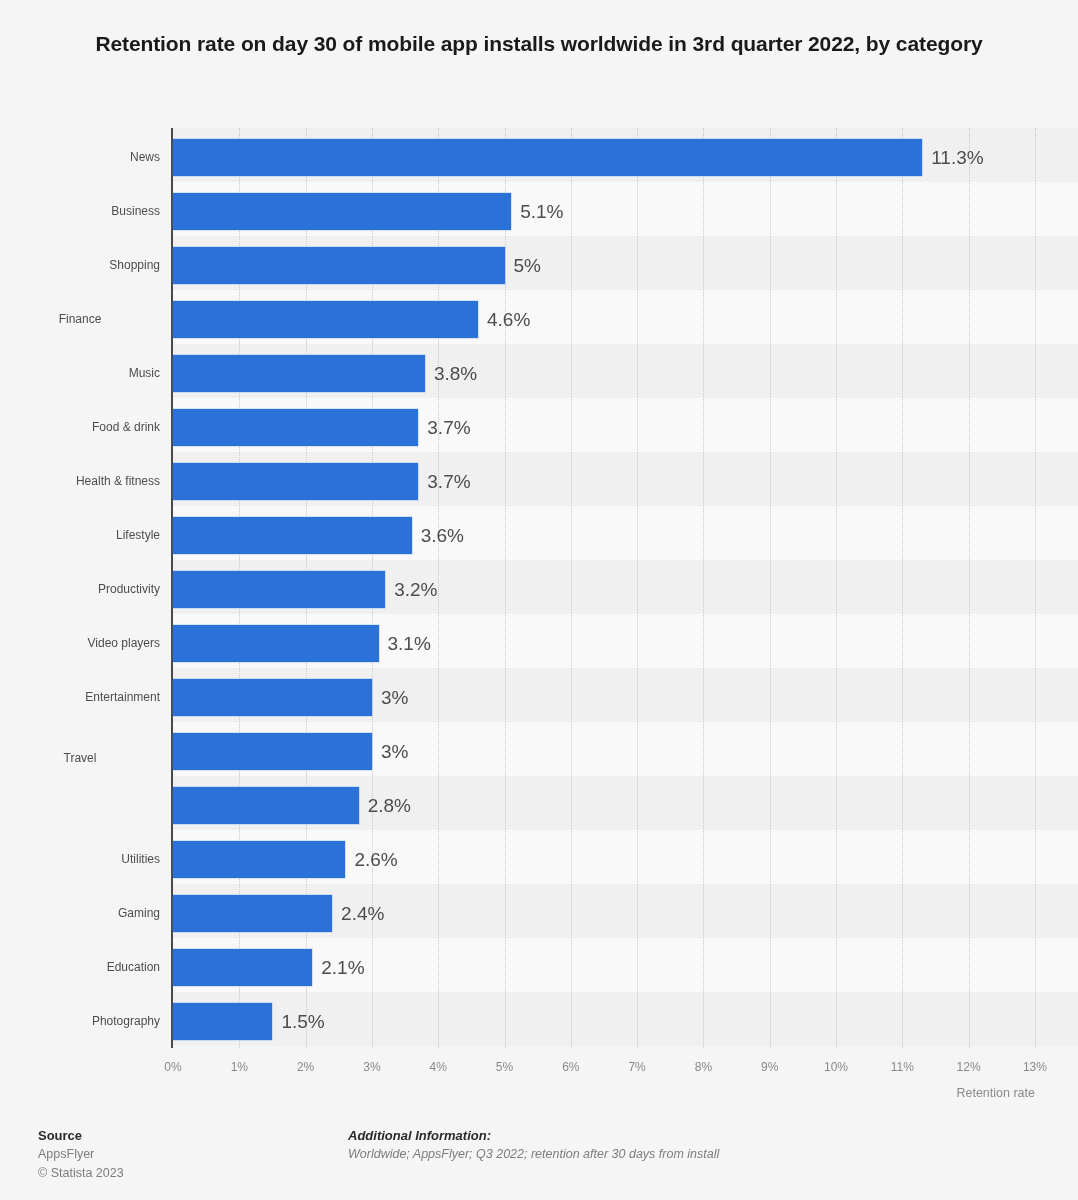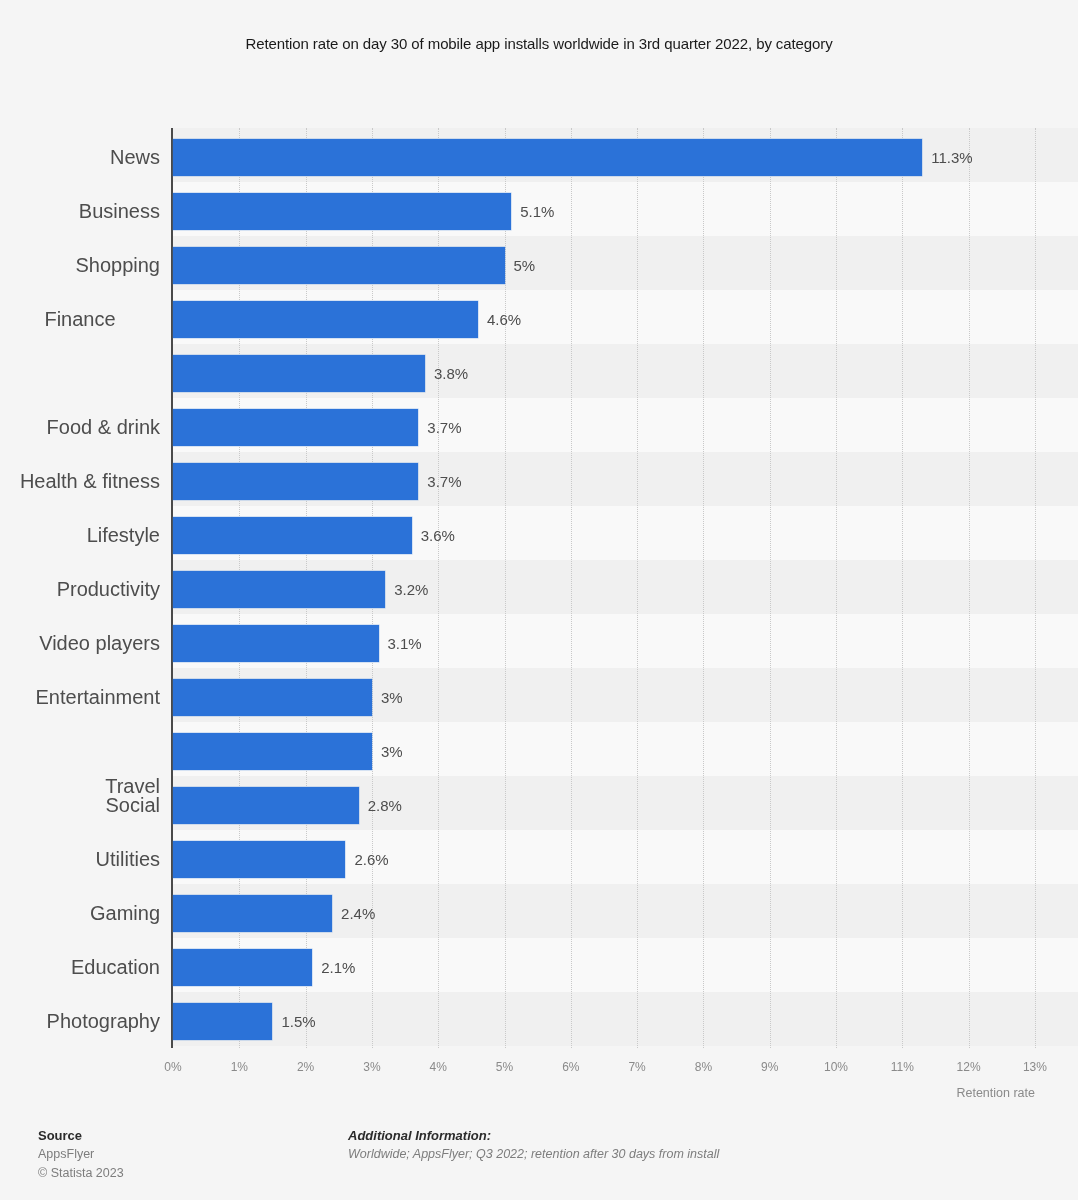--- a/index.html
+++ b/index.html
@@ -16,22 +16,22 @@
     position: relative;
   }
 
   
   .chart-title {
     position: absolute;
     left: 86px;
     top: 28px;
     width: 906px;
     text-align: center;
-    font-size: 15px;
-    font-weight: normal;
+    font-size: 21px;
+    font-weight: bold;
     line-height: 31px;
     color: #1a1a1a;
     letter-spacing: -0.1px;
   }
 
   
   .plot-wrap {
     position: absolute;
     left: 0;
     top: 128px;
@@ -45,21 +45,21 @@
     left: 0;
     top: 0;
     width: 160px;
     height: 920px;
   }
   .cat-label {
     position: absolute;
     right: 0;
     width: 160px;
     text-align: right;
-    font-size: 20px;
+    font-size: 12px;
     color: #4d4d4d;
     height: 37px;
     line-height: 37px;
     white-space: nowrap;
   }
 
   
   .plot-area {
     position: absolute;
     left: 173px;
@@ -97,21 +97,21 @@
   .bar {
     position: absolute;
     height: 37px;
     background: #2b72d8;
     box-shadow: 0 0 0 0.5px rgba(43,114,216,0.35);
   }
   .bar-value {
     position: absolute;
     height: 37px;
     line-height: 37px;
-    font-size: 15px;
+    font-size: 19px;
     color: #4d4d4d;
     white-space: nowrap;
   }
 
   
   .xtick {
     position: absolute;
     top: 1060px;
     font-size: 12px;
     color: #8a8a8a;
@@ -197,28 +197,28 @@
       </div>
   </div>
 
   <div class="yaxis-line"></div>
 
   <div class="cat-col" id="cats">
       <div class="cat-label" style="top: 11px;">News</div>
       <div class="cat-label" style="top: 65px;">Business</div>
       <div class="cat-label" style="top: 119px;">Shopping</div>
       <div class="cat-label" style="top: 173px; text-align: center;">Finance</div>
+      <div class="cat-label" style="top: 227px;">Music</div>
       <div class="cat-label" style="top: 281px;">Food &amp; drink</div>
       <div class="cat-label" style="top: 335px; margin-left: 48px;">Health &amp; fitness</div>
       <div class="cat-label" style="top: 389px;">Lifestyle</div>
       <div class="cat-label" style="top: 443px;">Productivity</div>
       <div class="cat-label" style="top: 497px;">Video players</div>
       <div class="cat-label" style="top: 551px;">Entertainment</div>
-      <div class="cat-label" style="top: 640px;">Travel</div>
-      <div class="cat-label" style="top: 659px;">Social</div>
+      <div class="cat-label" style="top: 612px; text-align: center;">Travel</div>
       <div class="cat-label" style="top: 713px;">Utilities</div>
       <div class="cat-label" style="top: 767px;">Gaming</div>
       <div class="cat-label" style="top: 821px;">Education</div>
       <div class="cat-label" style="top: 875px;">Photography</div>
     </div>
 
   <div id="bars">
       <div class="bar" style="left: 173px; top: 11px; width: 749.19px; background: rgb(43, 114, 216);"></div>
       <div class="bar-value" style="left: 931.19px; top: 11px;">11.3%</div>
       <div class="bar" style="left: 173px; top: 65px; width: 338.13px; background: rgb(43, 114, 216);"></div>

